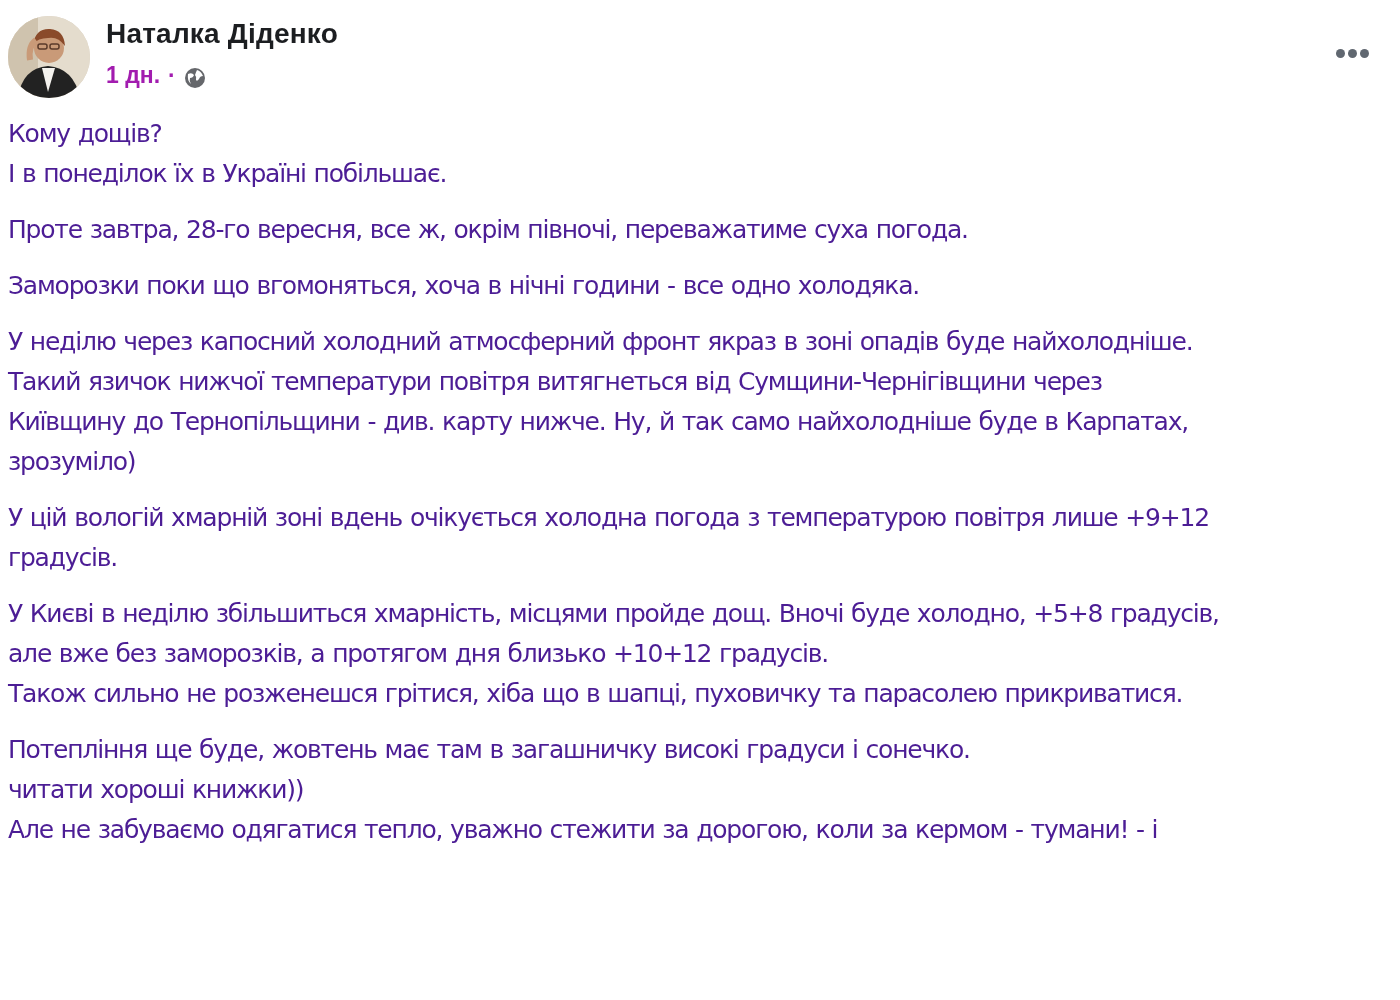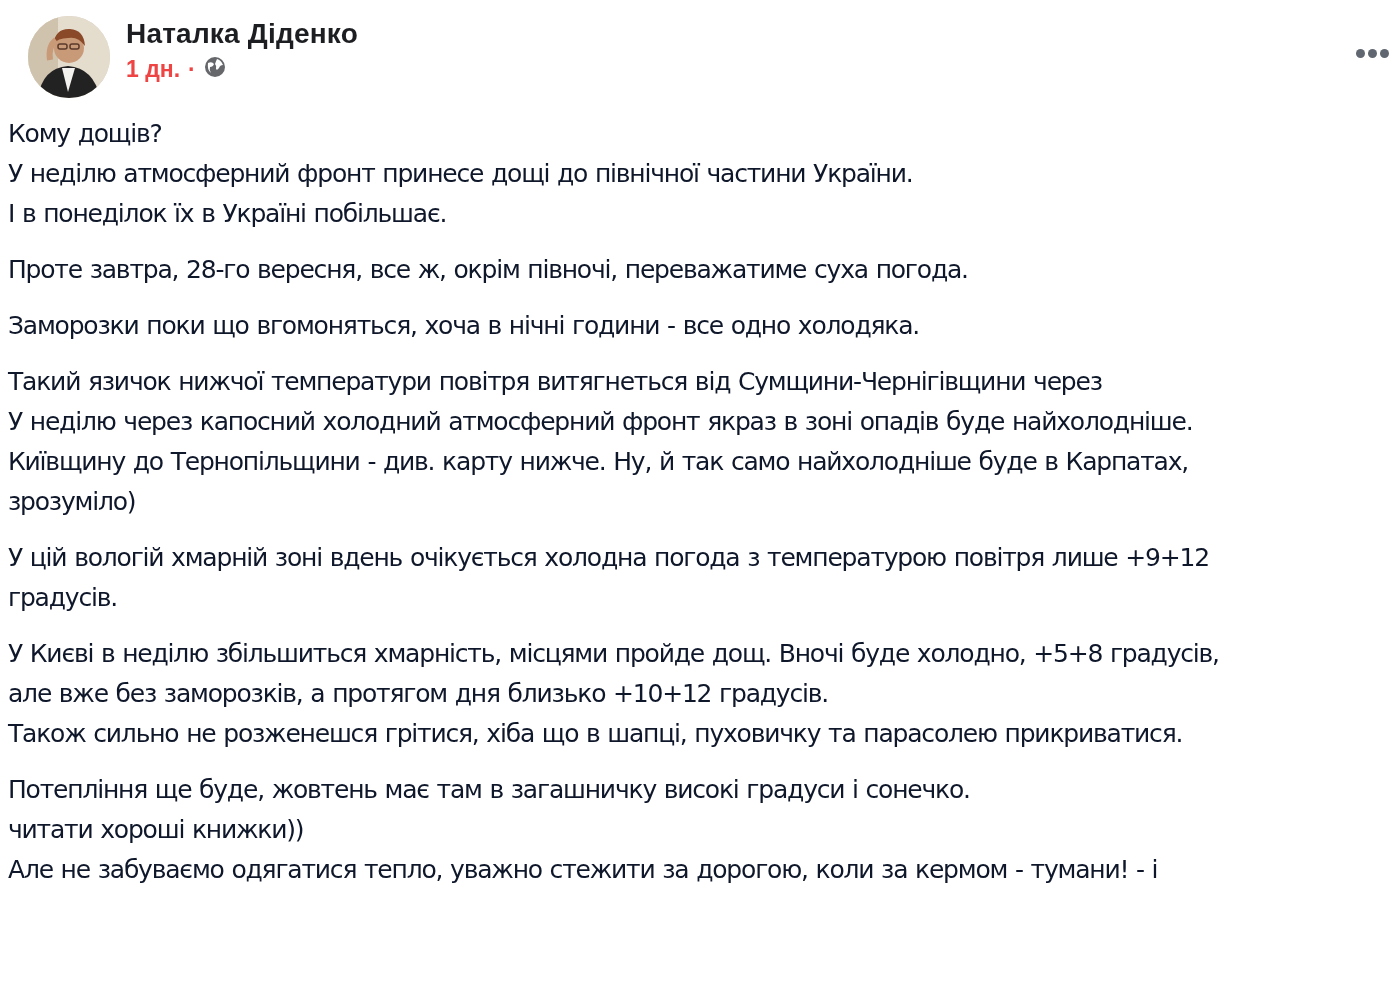--- a/index.html
+++ b/index.html
@@ -1,24 +1,24 @@
 <!DOCTYPE html>
 <html><head>
 <meta charset="utf-8">
 <style>
   html, body { margin: 0; padding: 0; background: #ffffff; }
   body { width: 1400px; height: 1000px; overflow: hidden; position: relative; font-family: "Liberation Sans", sans-serif; color: #1c1e21; }
-  .header { position: absolute; left: 0; top: 0; width: 1136px; height: 110px; margin-left: 20px; }
+  .header { position: absolute; left: 0; top: 0; width: 1136px; height: 110px; }
   .avatar { position: absolute; left: 8px; top: 16px; width: 82px; height: 82px; border-radius: 50%; overflow: hidden; background: #d9cfc0; }
   .author { position: absolute; left: 106px; top: 18px; font-size: 28px; font-weight: bold; color: #1c1e21; letter-spacing: 0.2px; }
-  .meta { position: absolute; left: 106px; top: 56px; font-size: 23px; font-weight: bold; color: #ef4444; display: flex; align-items: flex-start; gap: 8px; }
+  .meta { position: absolute; left: 106px; top: 62px; font-size: 23px; font-weight: bold; color: #a21caf; display: flex; align-items: flex-end; gap: 8px; }
   .globe { width: 22px; height: 22px; display: inline-block; }
   .more { position: absolute; left: 1330px; top: 38px; width: 44px; height: 30px; display: flex; align-items: center; justify-content: center; gap: 3px; cursor: pointer; }
   .more span { width: 9px; height: 9px; border-radius: 50%; background: #606770; display: inline-block; }
-  .body { position: absolute; left: 8px; top: 114px; width: 1390px; font-family: "DejaVu Sans", sans-serif; font-size: 25px; line-height: 40px; color: #0f172a; letter-spacing: -1.2px; word-spacing: 1px; }
+  .body { position: absolute; left: 8px; top: 114px; width: 1390px; font-family: "DejaVu Sans", sans-serif; font-size: 25px; line-height: 40px; color: #4c1d95; letter-spacing: -1.2px; word-spacing: 1px; }
   .para { margin: 0 0 16px 0; }
   .line { display: block; white-space: nowrap; }
 </style>
 </head>
 <body>
 
 <div class="header">
   <div class="avatar">
     <svg width="82" height="82" viewBox="0 0 82 82">
       <rect width="82" height="82" fill="#e4dccd"></rect>
@@ -47,32 +47,31 @@
   <div class="more">
     <span></span>
     <span></span>
     <span></span>
   </div>
 </div>
 
 <div class="body">
   <p class="para">
     <span class="line">Кому дощів?</span>
-    <span class="line">У неділю атмосферний фронт принесе дощі до північної частини України.</span>
     <span class="line">І в понеділок їх в Україні побільшає.</span>
   </p>
   <p class="para">
     <span class="line">Проте завтра, 28-го вересня, все ж, окрім півночі, переважатиме суха погода.</span>
   </p>
   <p class="para">
     <span class="line">Заморозки поки що вгомоняться, хоча в нічні години - все одно холодяка.</span>
   </p>
   <p class="para">
+    <span class="line">У неділю через капосний холодний атмосферний фронт якраз в зоні опадів буде найхолодніше.</span>
     <span class="line">Такий язичок нижчої температури повітря витягнеться від Сумщини-Чернігівщини через</span>
-    <span class="line">У неділю через капосний холодний атмосферний фронт якраз в зоні опадів буде найхолодніше.</span>
     <span class="line">Київщину до Тернопільщини - див. карту нижче. Ну, й так само найхолодніше буде в Карпатах,</span>
     <span class="line">зрозуміло)</span>
   </p>
   <p class="para">
     <span class="line">У цій вологій хмарній зоні вдень очікується холодна погода з температурою повітря лише +9+12</span>
     <span class="line">градусів.</span>
   </p>
   <p class="para">
     <span class="line">У Києві в неділю збільшиться хмарність, місцями пройде дощ. Вночі буде холодно, +5+8 градусів,</span>
     <span class="line">але вже без заморозків, а протягом дня близько +10+12 градусів.</span>

